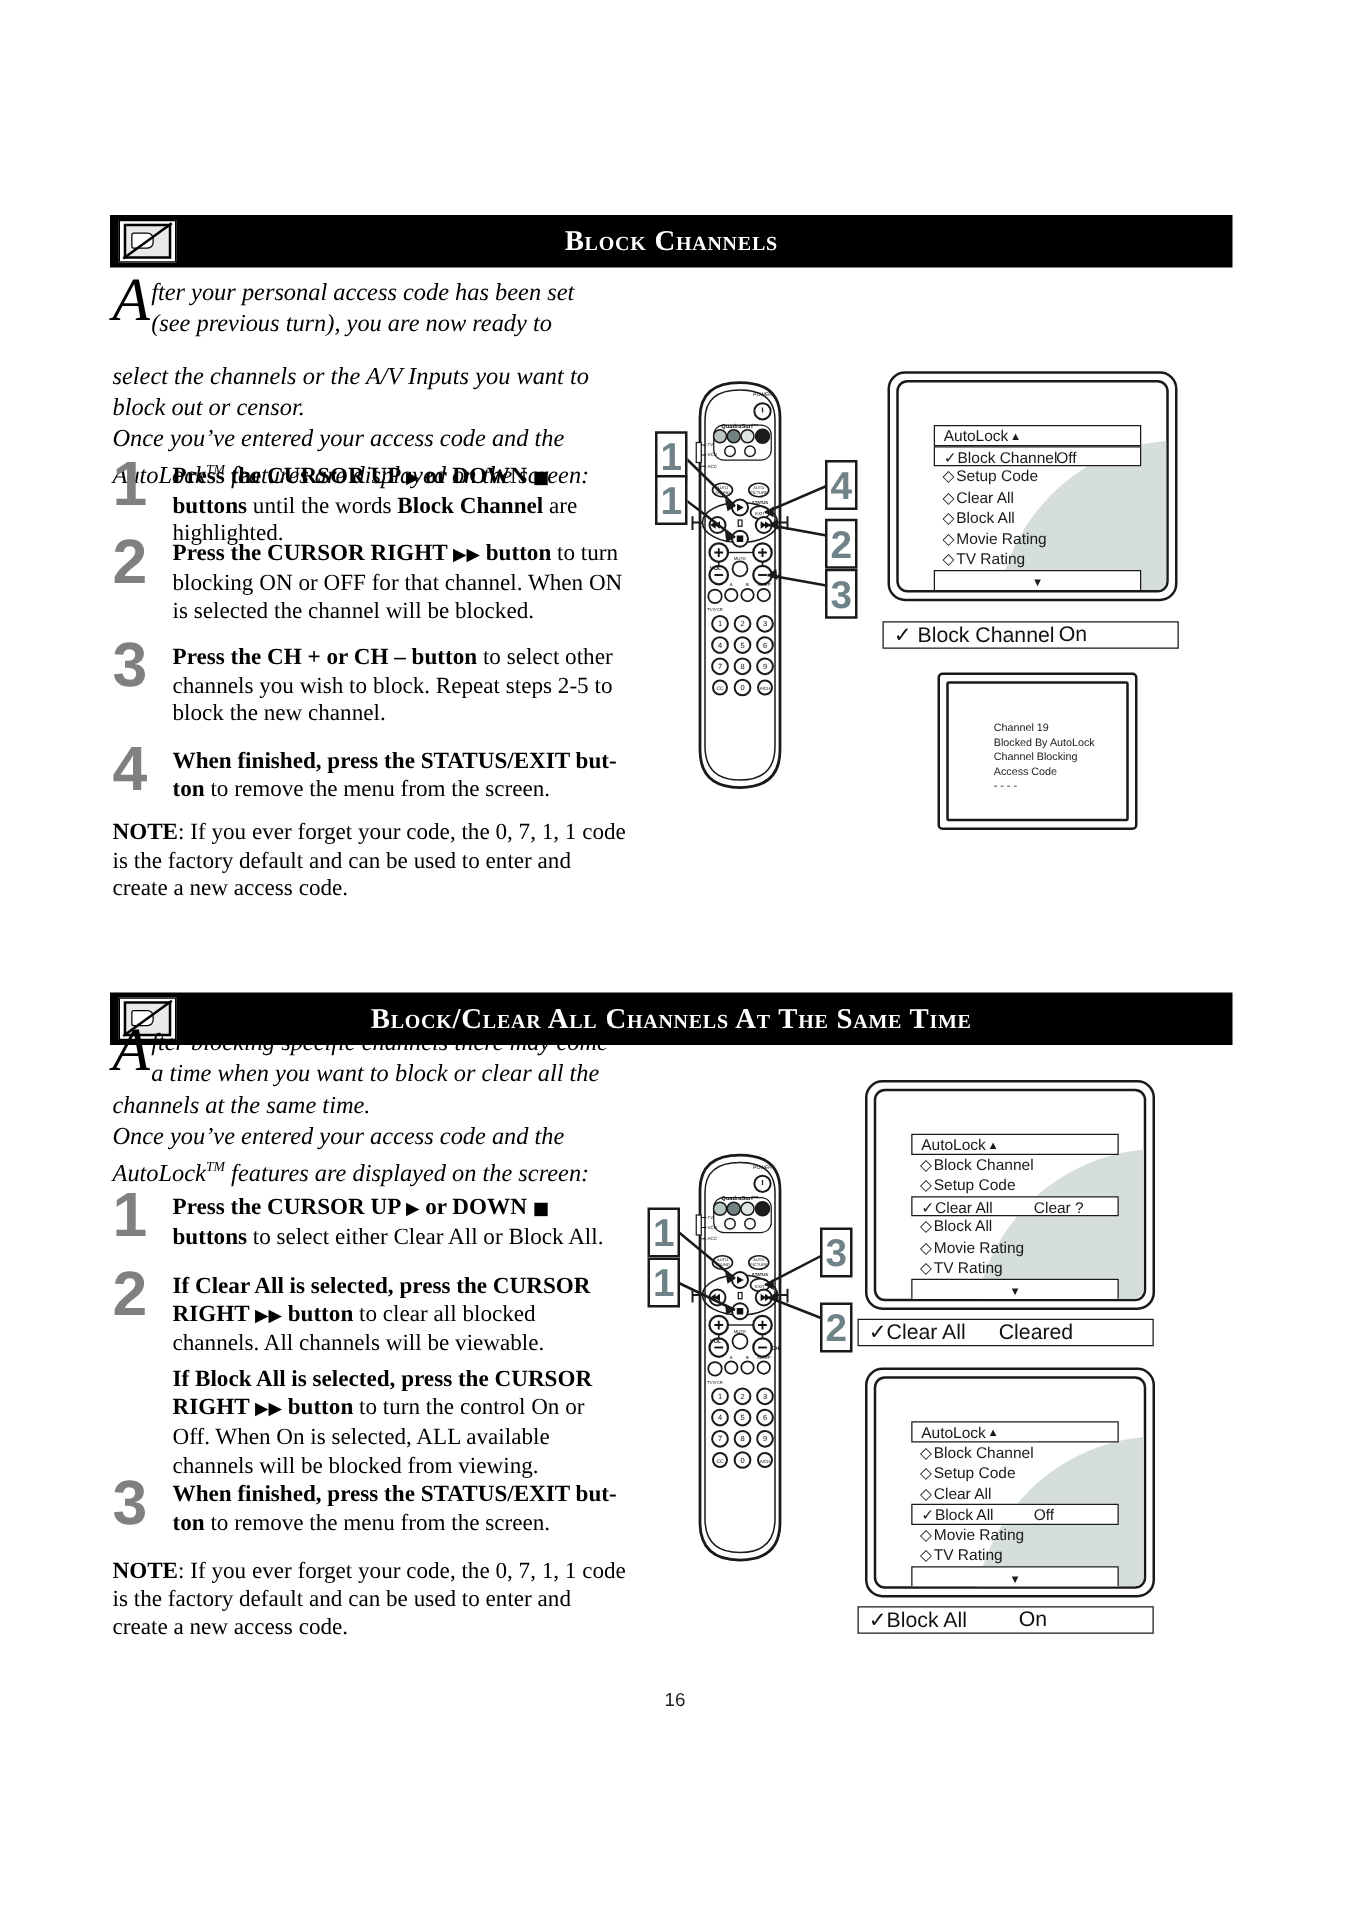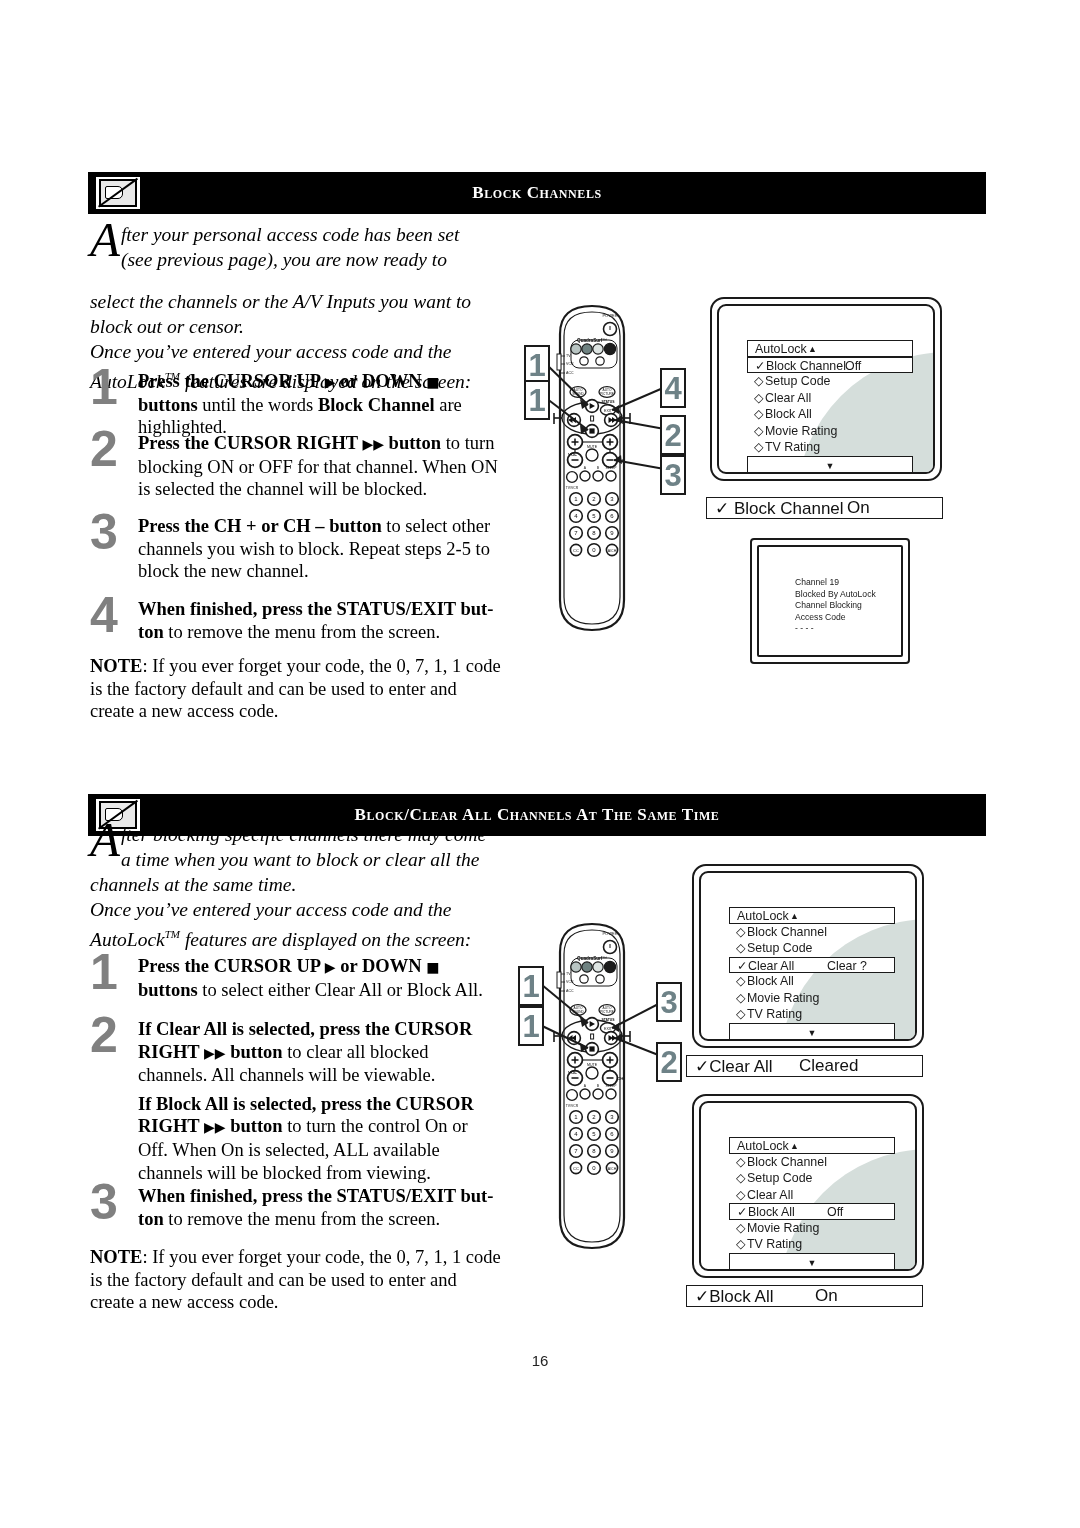--- a/index.html
+++ b/index.html
@@ -18,21 +18,21 @@
     position:absolute;
     left:88px;width:898px;height:42px;
     background:#000;
   }
   .sec-header .title{
     position:absolute;left:0;top:0;width:898px;height:42px;
     line-height:42px;
     text-align:center;
     color:#fff;
     font-family:"Liberation Serif", serif;
-    font-size:17px;
+    font-size:23px;
     font-weight:bold;
     font-variant:small-caps;
     letter-spacing:.6px;
   }
   .sec-icon{
     position:absolute;left:7px;top:4px;
     width:46px;height:34px;
     background:#fff;
     border:1px solid #000;
     box-sizing:border-box;
@@ -205,21 +205,21 @@
   <div class="sec-header" style="top:172px">
     <div class="sec-icon">
       <div class="inner"></div>
       <div class="hand"></div>
       <div class="slash"></div>
     </div>
     <div class="title">Block Channels</div>
   </div>
 
   <div class="intro" style="top:222px">
-    <p><span class="dropcap">A</span><span>fter your personal access code has been set</span><br><span>(see previous page), you are now ready to</span></p>
+    <p><span class="dropcap">A</span><span>fter your personal access code has been set</span><br><span>(see previous turn), you are now ready to</span></p>
     <p style="margin-top:17px"><span>select the channels or the A/V Inputs you want to block out or censor.</span></p>
     <p><span>Once you’ve entered your access code and the</span><br><span>AutoLock</span><span class="tm">TM</span><span> features are displayed on the screen:</span></p>
   </div>
 
   <div class="step" style="top:370px">
     <div class="num">1</div>
     <div class="body">
       <b><span>Press the CURSOR UP </span><span class="gl">▶</span><span> or DOWN </span><span class="gl">■</span><span> buttons</span></b><span> until the words </span><b><span>Block Channel</span></b><span> are highlighted.</span>
     </div>
   </div>

